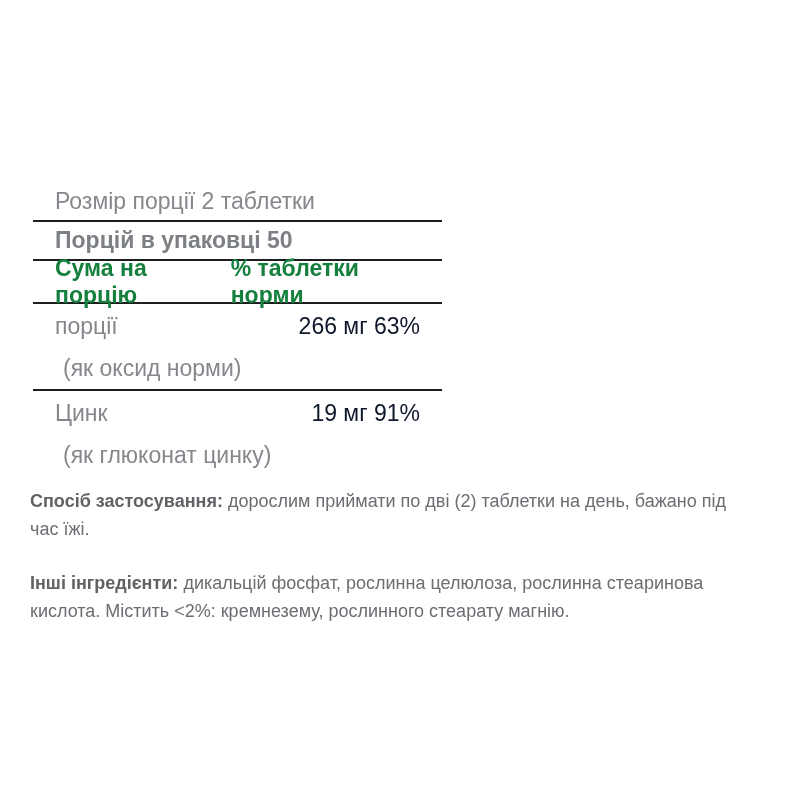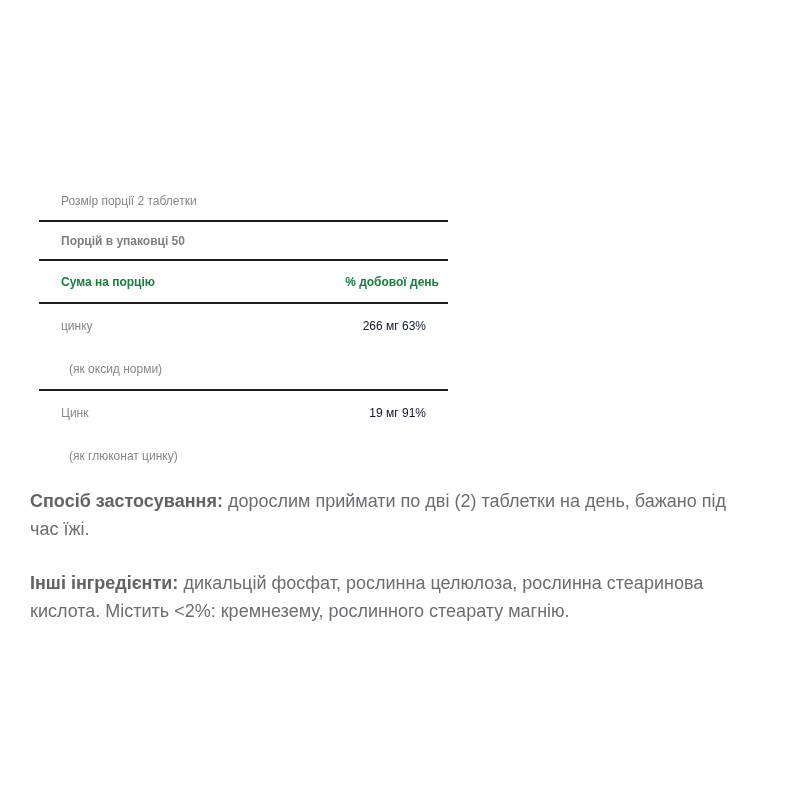--- a/index.html
+++ b/index.html
@@ -12,25 +12,25 @@
     width: 800px;
     height: 800px;
     background: #ffffff;
     font-family: "Liberation Sans", sans-serif;
     overflow: hidden;
   }
 
   
   .facts-table {
     position: absolute;
-    left: 39px;
+    left: 33px;
     top: 182px;
     width: 409px;
     color: #85878c;
-    font-size: 12px;
+    font-size: 23px;
   }
   .rule {
     height: 2px;
     background: #1d1d1d;
   }
   .row {
     display: flex;
     align-items: center;
   }
   .r-serving   { height: 38px; padding-left: 22px; }
@@ -78,27 +78,27 @@
     <div class="rule"></div>
 
     <div class="row r-servings">
       <span>Порцій в упаковці 50</span>
     </div>
 
     <div class="rule"></div>
 
     <div class="row r-header">
       <span class="h-left">Сума на порцію</span>
-      <span class="h-right">% добової день</span>
+      <span class="h-right">% таблетки норми</span>
     </div>
 
     <div class="rule"></div>
 
     <div class="row r-nutrient">
-      <span class="n-name">цинку</span>
+      <span class="n-name">порції</span>
       <span class="n-value">266 мг 63%</span>
     </div>
     <div class="row r-source">
       <span>(як оксид норми)</span>
     </div>
 
     <div class="rule"></div>
 
     <div class="row r-nutrient">
       <span class="n-name">Цинк</span>

